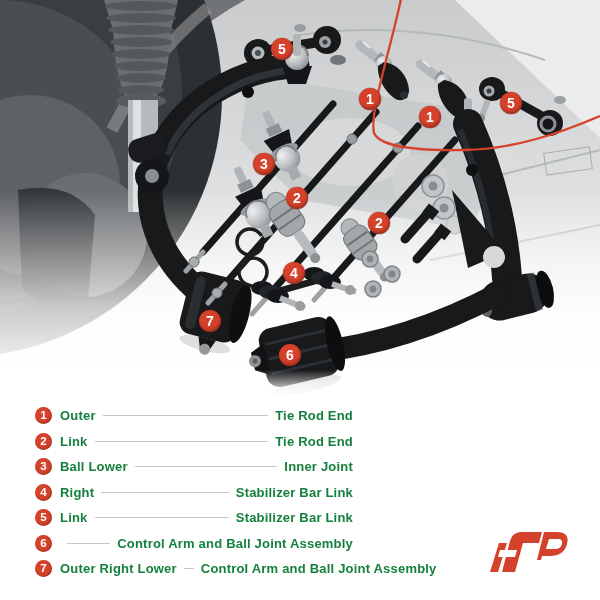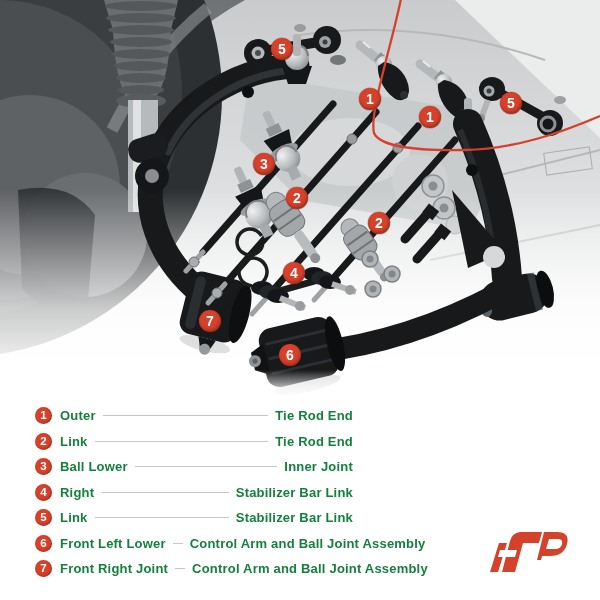--- a/index.html
+++ b/index.html
@@ -320,27 +320,26 @@
       <span class="lpart">Stabilizer Bar Link</span>
     </div>
     <div class="lrow">
       <span class="lbadge">5</span>
       <span class="lpos">Link</span>
       <span class="lline"></span>
       <span class="lpart">Stabilizer Bar Link</span>
     </div>
     <div class="lrow">
       <span class="lbadge">6</span>
-      <span class="lpos">Front Left Lower</span>
       <span class="lline"></span>
       <span class="lpart">Control Arm and Ball Joint Assembly</span>
     </div>
     <div class="lrow">
       <span class="lbadge">7</span>
-      <span class="lpos">Front Right Joint</span>
+      <span class="lpos">Outer Right Lower</span>
       <span class="lline"></span>
       <span class="lpart">Control Arm and Ball Joint Assembly</span>
     </div>
   </div>
 
   <svg class="logo" width="92" height="45" viewBox="0 0 92 45">
     <g fill="var(--logo,#d5422c)">
       <path d="M3,42 L12,13 H20 L11,42 Z"></path>
       <path d="M15,42 L23,11 Q25,3 33,2 L55,2 L52,13 H36 L28,42 Z"></path>
       <path d="M50,30 L57,2 H70 Q83,2 80,14 Q77,26 63,26 H55 L54,30 Z"></path>

